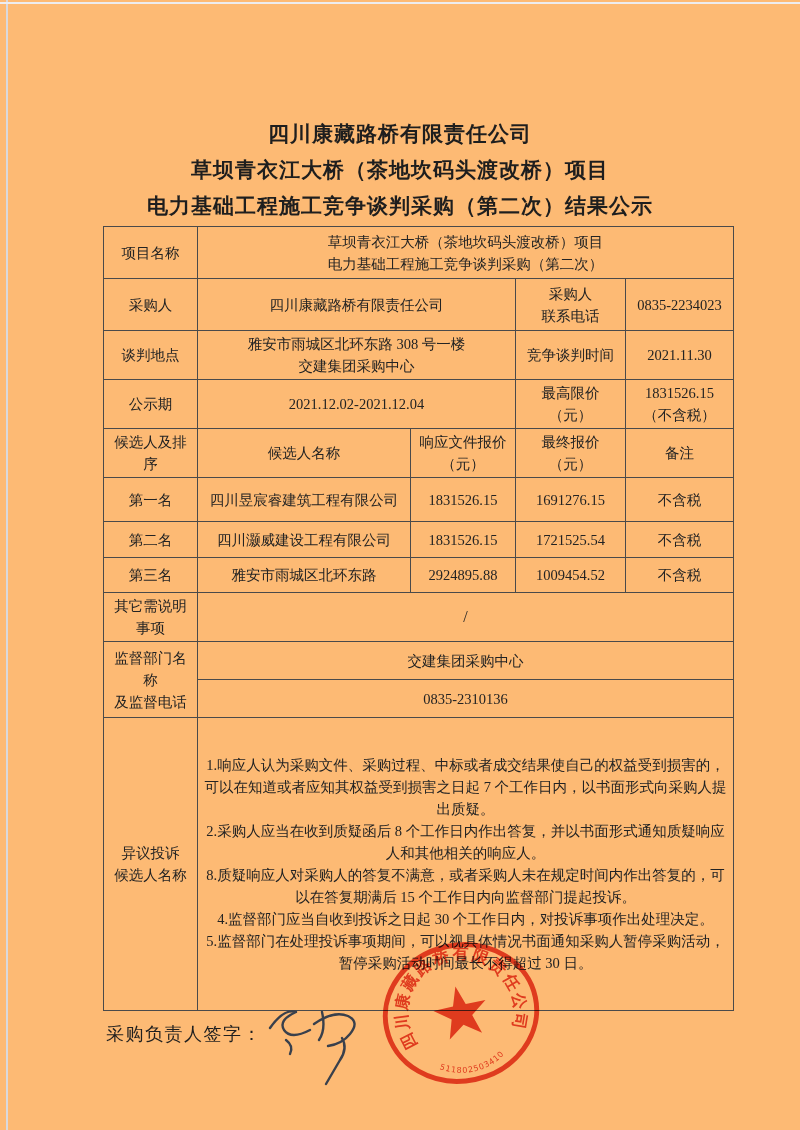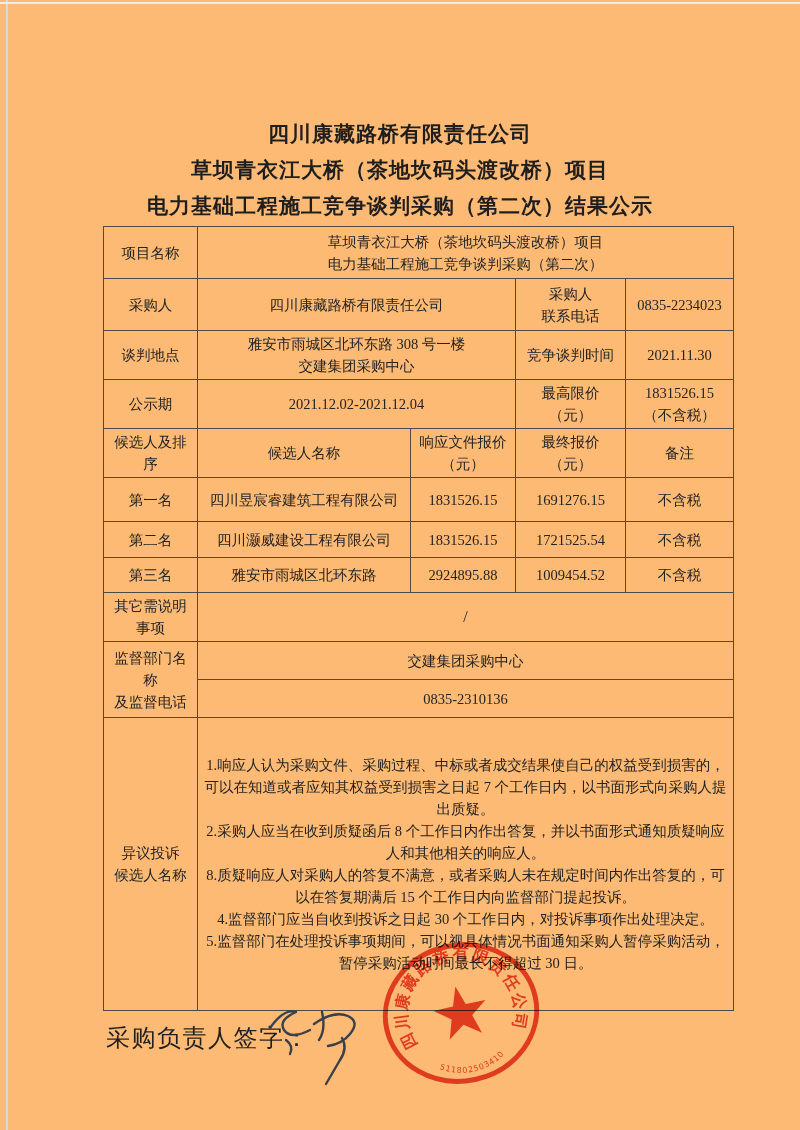--- a/index.html
+++ b/index.html
@@ -54,21 +54,21 @@
     vertical-align: top;
     padding: 36px 12px 8px 16px;
     line-height: 23.5px;
     font-size: 14.5px;
     margin-left: 34px;
   }
   .notice-cell p { margin: 0; }
   .slash { font-size: 16px; }
   .sign-row {
     position: absolute; left: 106px; top: 1022px;
-    font-size: 24px;
+    font-size: 18px;
     letter-spacing: 1.5px;
     color: #1f1f1f;
   }
   .signature-svg { position: absolute; left: 256px; top: 990px; }
   .seal-svg {
     position: absolute; left: 366px; top: 928px;
     mix-blend-mode: multiply;
     opacity: 0.92;
   }
 </style>

